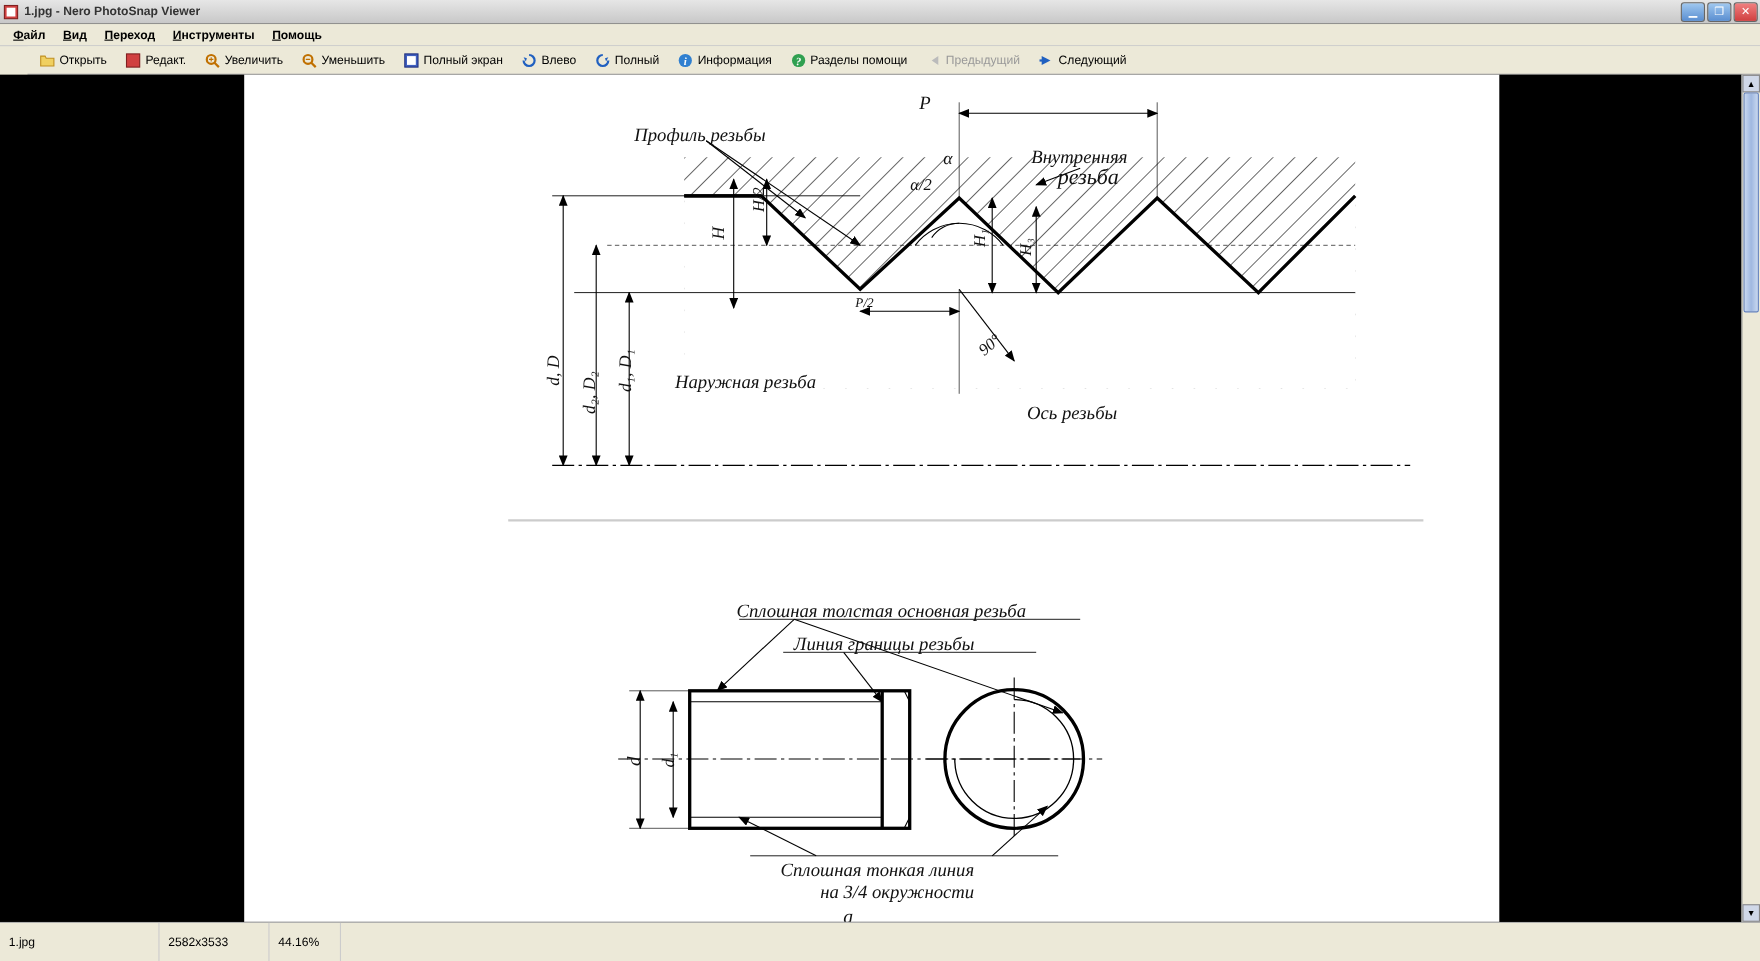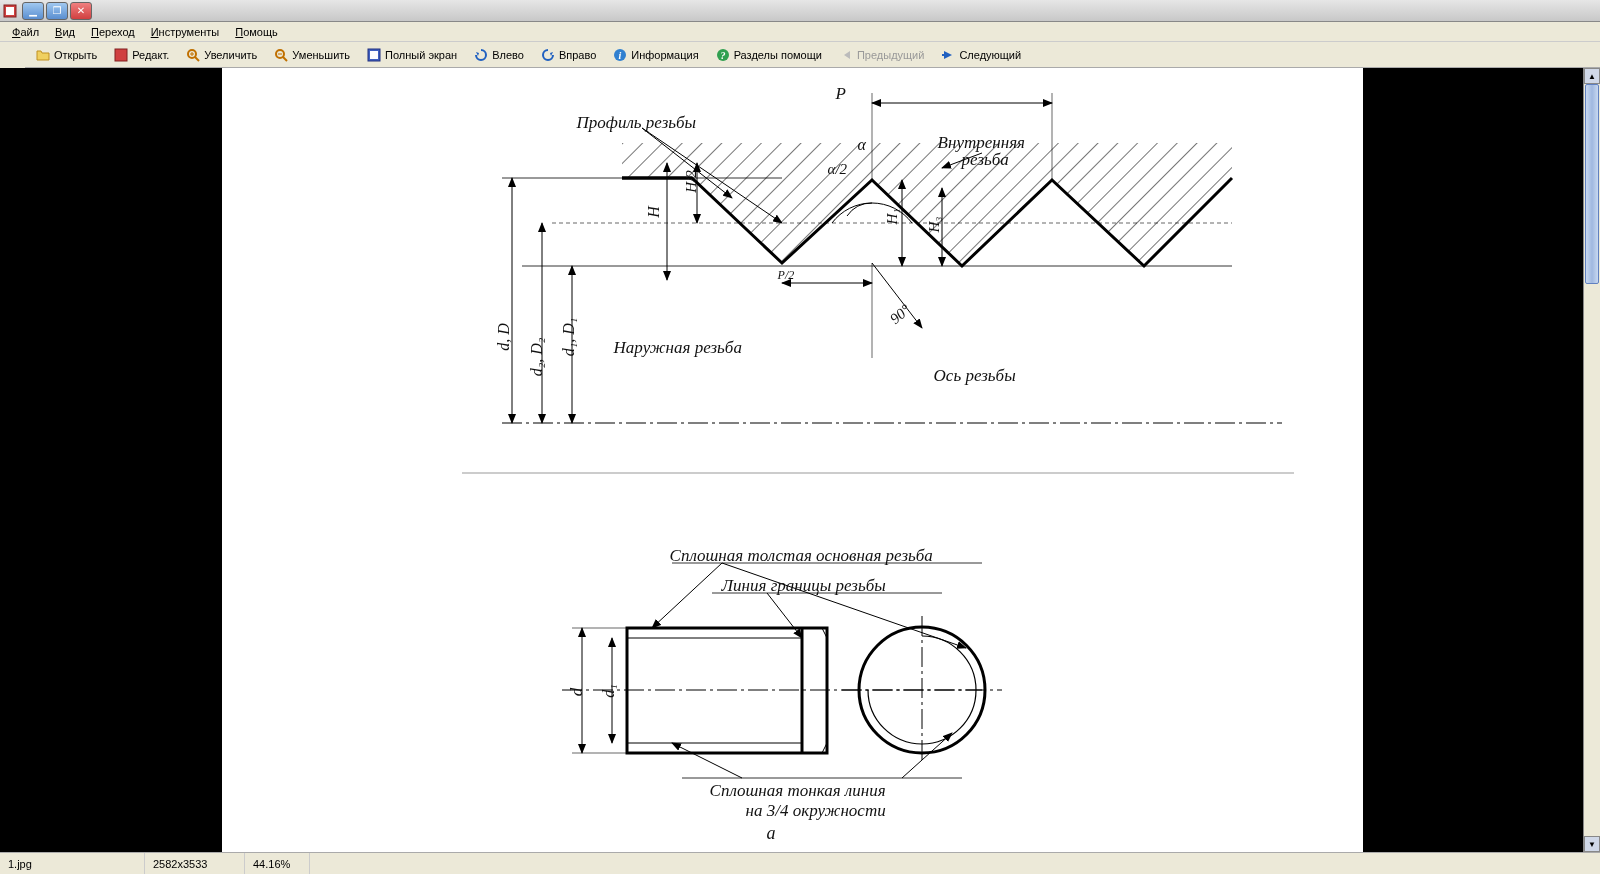--- a/index.html
+++ b/index.html
@@ -10,62 +10,63 @@
   .titlebar .app-icon { width: 16px; height: 16px; margin-right: 4px; display: inline-flex; }
   .titlebar .title { flex: 1; font-weight: bold; color: #333; }
   .win-controls { display: flex; gap: 2px; }
   .win-btn { width: 22px; height: 18px; border: 1px solid #666; border-radius: 3px; display: inline-flex; align-items: center; justify-content: center; font-size: 10px; cursor: pointer; }
   .win-min { background: linear-gradient(#a0c8f0, #5a8ed0); color: #fff; }
   .win-max { background: linear-gradient(#a0c8f0, #5a8ed0); color: #fff; }
   .win-close { background: linear-gradient(#f08080, #d04040); color: #fff; }
   
   
   .menubar { height: 20px; background: #ece9d8; display: flex; align-items: center; padding: 0 4px; border-bottom: 1px solid #ccc; }
-  .menu-item { padding: 2px 8px; cursor: pointer; }
+  .menu-item { padding: 2px 8px; cursor: pointer; font-weight: bold; }
   .menu-item u { text-decoration: underline; }
   
   
   .toolbar { height: 26px; background: #ece9d8; display: flex; align-items: center; padding: 0 4px; gap: 4px; border-bottom: 1px solid #aaa; margin-left: 25px; }
   .tool-btn { display: inline-flex; align-items: center; gap: 3px; padding: 2px 6px; cursor: pointer; border-radius: 2px; }
   .tool-btn.disabled { color: #999; cursor: default; }
   .tool-icon { width: 16px; height: 16px; display: inline-flex; align-items: center; justify-content: center; }
   
   
   .content-wrap { flex: 1; display: flex; background: #000; position: relative; }
   .left-margin { width: 222px; background: #000; }
   .page { background: #fff; width: 1144px; height: 100%; margin: 0 auto; position: relative; overflow: hidden; }
   .right-margin { width: 220px; background: #000; }
   .scrollbar { width: 17px; background: #ece9d8; border-left: 1px solid #888; position: relative; }
   .scroll-thumb { position: absolute; top: 16px; left: 1px; right: 1px; height: 200px; background: linear-gradient(90deg,#c8d8f0,#a0b8e0,#c8d8f0); border: 1px solid #6080c0; border-radius: 2px; }
   .scroll-btn { position: absolute; left: 0; right: 0; height: 16px; background: #d0d8e8; border: 1px solid #888; display:flex;align-items:center;justify-content:center;font-size:8px; }
   .scroll-up { top: 0; }
   .scroll-down { bottom: 0; }
   
   
-  .statusbar { height: 22px; background: #ece9d8; border-top: 1px solid #aaa; display: flex; align-items: center; font-size: 11px; }
+  .statusbar { height: 36px; background: #ece9d8; border-top: 1px solid #aaa; display: flex; align-items: center; font-size: 11px; }
   .status-cell { padding: 0 8px; border-right: 1px solid #ccc; height: 100%; display: flex; align-items: center; }
   .status-cell.w1 { width: 145px; }
   .status-cell.w2 { width: 100px; }
   .status-cell.w3 { width: 65px; }
   
   
   .diag-label { position: absolute; font-family: "Times New Roman", serif; font-style: italic; color: #111; white-space: nowrap; }
   
   svg text { font-family: "Times New Roman", serif; font-style: italic; }
 </style>
 </head>
 <body>
 
 <div class="titlebar">
   <span class="app-icon">
     <svg width="16" height="16">
         <rect x="2" y="2" width="12" height="12" fill="#d04040" stroke="#802020"></rect>
         <rect x="4" y="4" width="8" height="8" fill="#fff"></rect>
       </svg>
   </span>
+  <span class="title">1.jpg - Nero PhotoSnap Viewer</span>
   <div class="win-controls">
     <div class="win-btn win-min">▁</div>
     <div class="win-btn win-max">❐</div>
     <div class="win-btn win-close">✕</div>
   </div>
 </div>
 
 <div class="menubar">
   <span class="menu-item"><span><u>Ф</u>айл</span></span>
   <span class="menu-item"><span><u>В</u>ид</span></span>
@@ -130,21 +131,21 @@
       </span>
     <span>Влево</span>
   </div>
   <div class="tool-btn">
     <span class="tool-icon">
         <svg width="16" height="16">
           <path d="M8 3a5 5 0 1 0 5 5" fill="none" stroke="#2060c0" stroke-width="2"></path>
           <path d="M13 5l-3 1 1 3z" fill="#2060c0"></path>
         </svg>
       </span>
-    <span>Вправо</span>
+    <span>Полный</span>
   </div>
   <div class="tool-btn">
     <span class="tool-icon">
         <svg width="16" height="16">
           <circle cx="8" cy="8" r="6" fill="#3080d0"></circle>
           <text x="8" y="12" text-anchor="middle" fill="#fff" font-size="10" font-weight="bold" font-style="normal">i</text>
         </svg>
       </span>
     <span>Информация</span>
   </div>
@@ -236,21 +237,21 @@
       <line x1="420" y1="60" x2="510" y2="130" stroke="#000" stroke-width="1" marker-end="url(#arr)"></line>
       <line x1="420" y1="60" x2="560" y2="155" stroke="#000" stroke-width="1" marker-end="url(#arr)"></line>
 
       <line x1="760" y1="85" x2="720" y2="100" stroke="#000" stroke-width="1" marker-end="url(#arr)"></line>
 
       <line x1="240" y1="405" x2="1072" y2="405" stroke="#ccc" stroke-width="2"></line>
     </svg>
 
     <div class="diag-label" style="left:355px;top:45px;font-size:17px">Профиль резьбы</div>
     <div class="diag-label" style="left:716px;top:65px;font-size:17px">Внутренняя</div>
-    <div class="diag-label" style="left:740px;top:82px;font-size:17px">резьба</div>
+    <div class="diag-label" style="left:740px;top:82px;font-size:20px">резьба</div>
     <div class="diag-label" style="left:392px;top:270px;font-size:17px">Наружная резьба</div>
     <div class="diag-label" style="left:712px;top:298px;font-size:17px">Ось резьбы</div>
     <div class="diag-label" style="left:614px;top:16px;font-size:17px">P</div>
     <div class="diag-label" style="left:556px;top:200px;font-size:12px">P/2</div>
     <div class="diag-label" style="left:426px;top:135px;font-size:16px;transform:rotate(-90deg)">H</div>
     <div class="diag-label" style="left:458px;top:105px;font-size:15px;transform:rotate(-90deg)">H/2</div>
     <div class="diag-label" style="left:662px;top:140px;font-size:15px;transform:rotate(-90deg)">H₁</div>
     <div class="diag-label" style="left:704px;top:148px;font-size:15px;transform:rotate(-90deg)">H₃</div>
     <div class="diag-label" style="left:636px;top:68px;font-size:16px">α</div>
     <div class="diag-label" style="left:606px;top:93px;font-size:15px">α/2</div>

